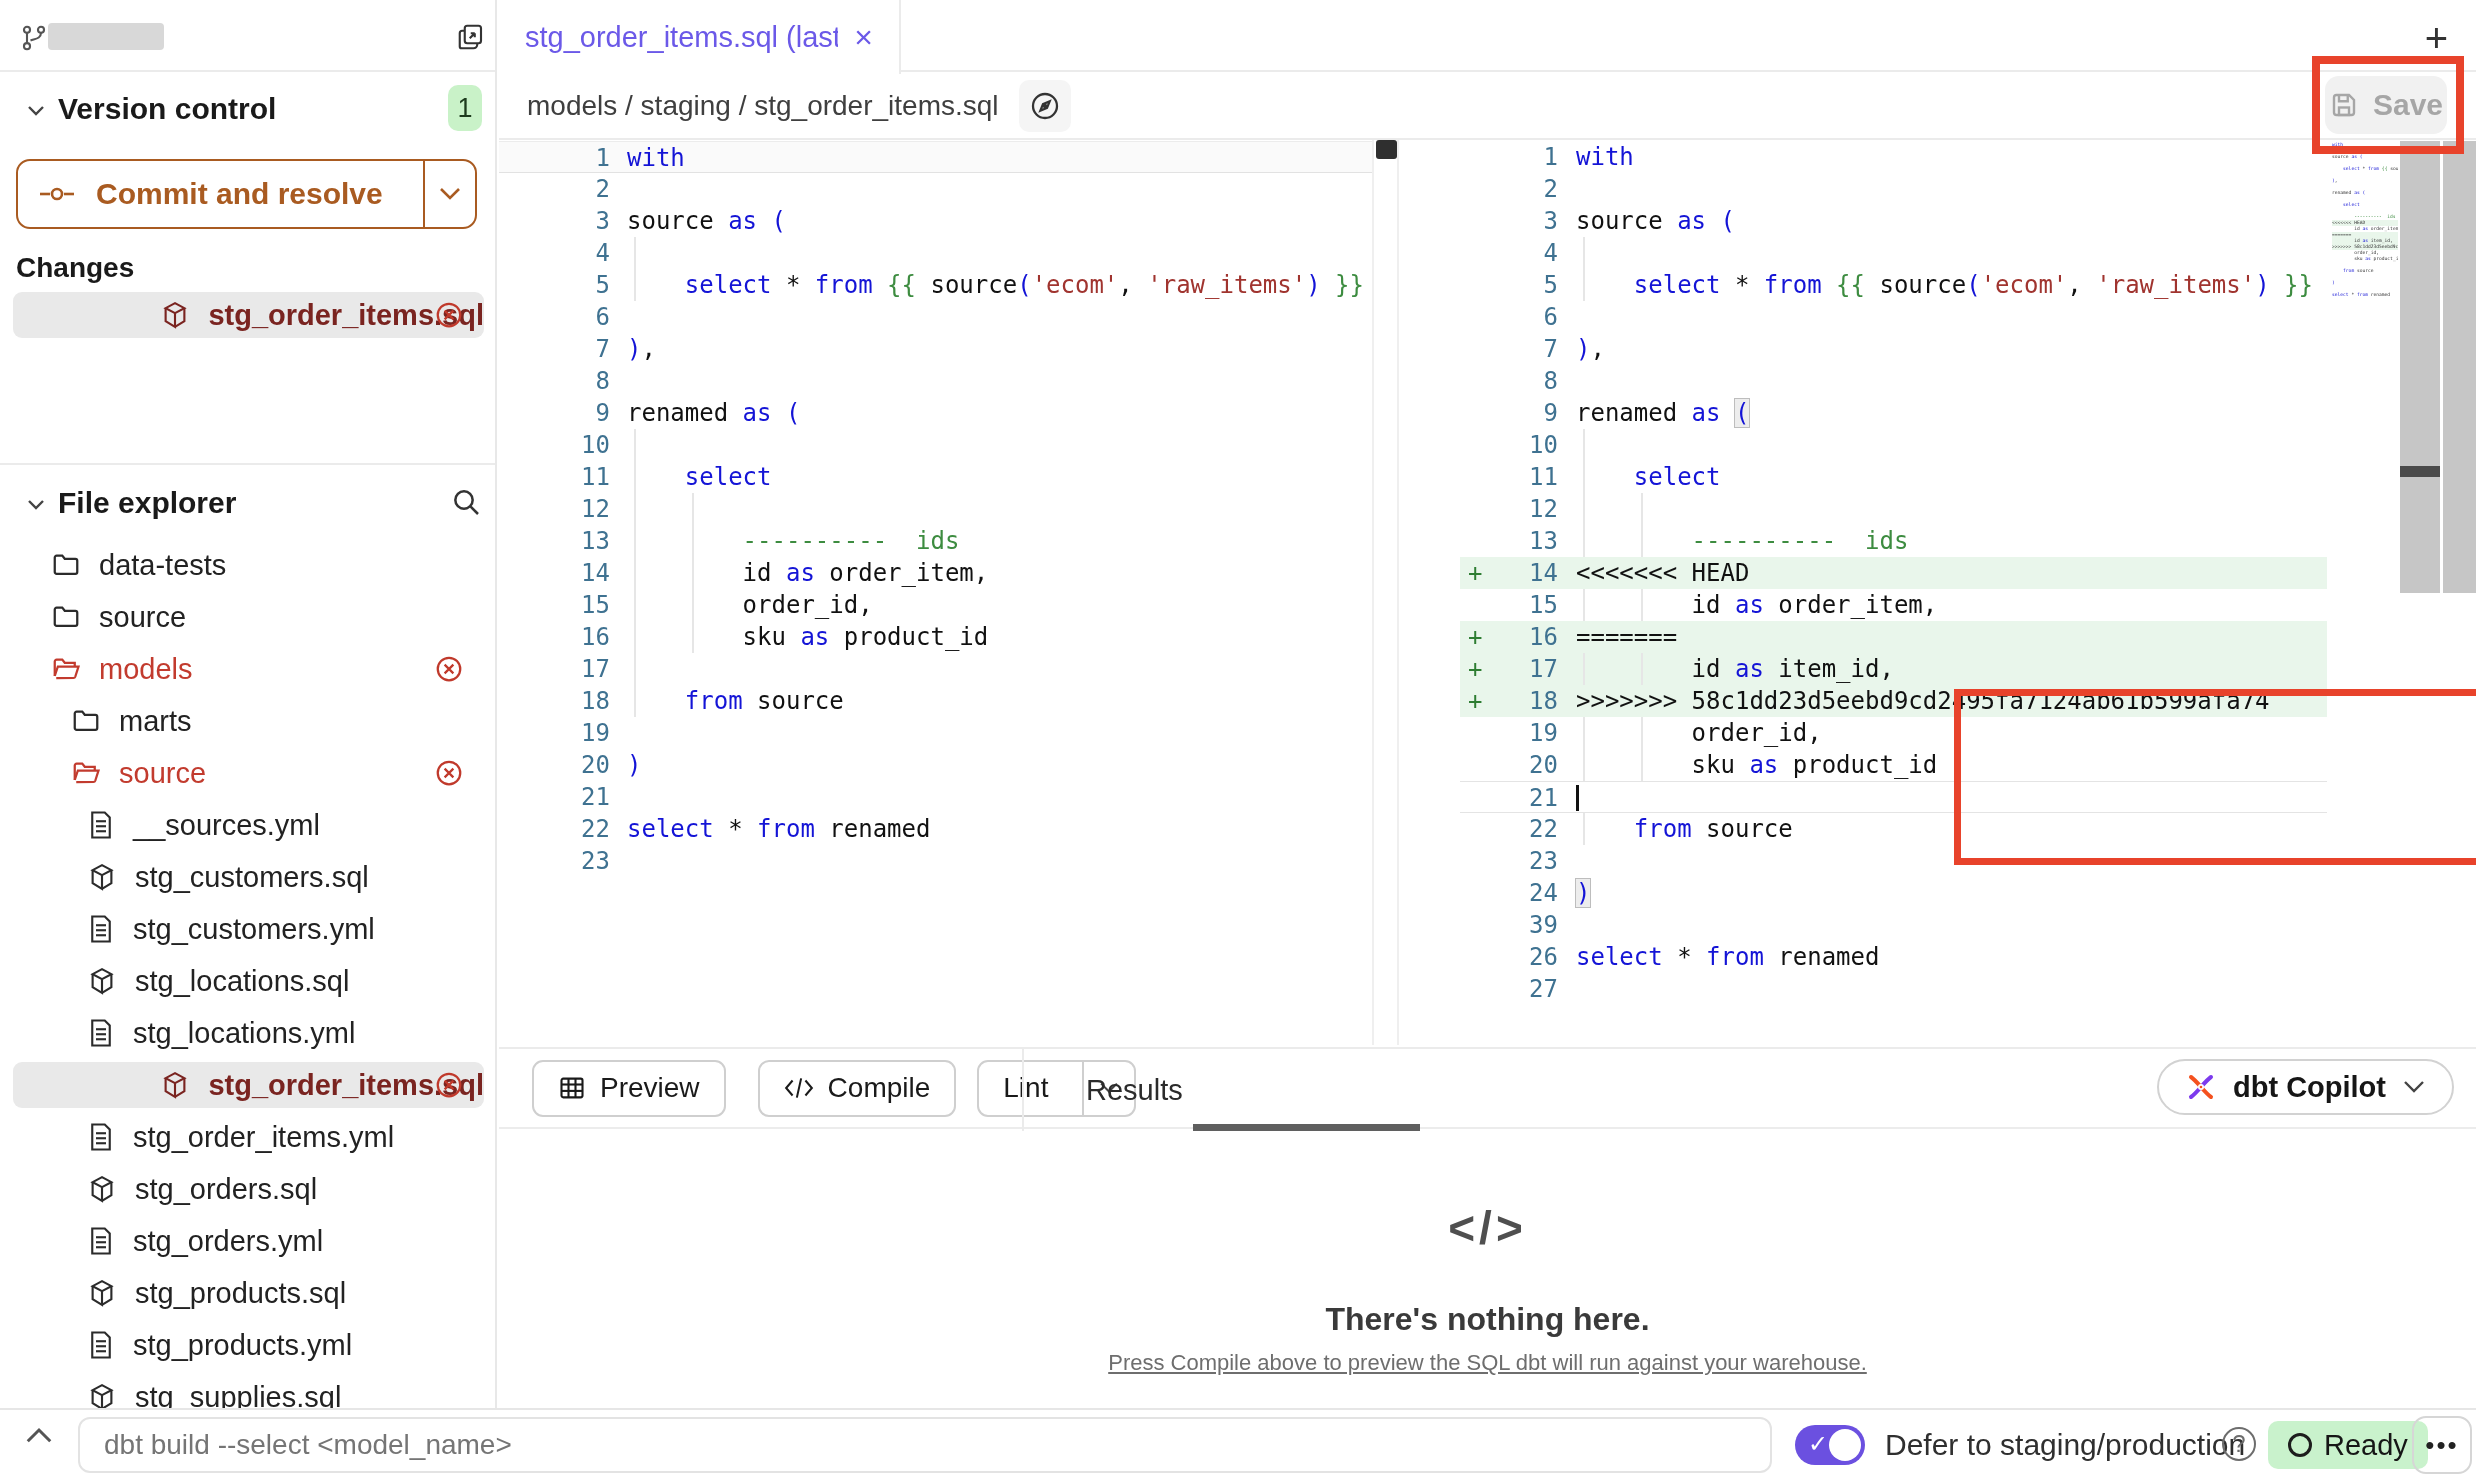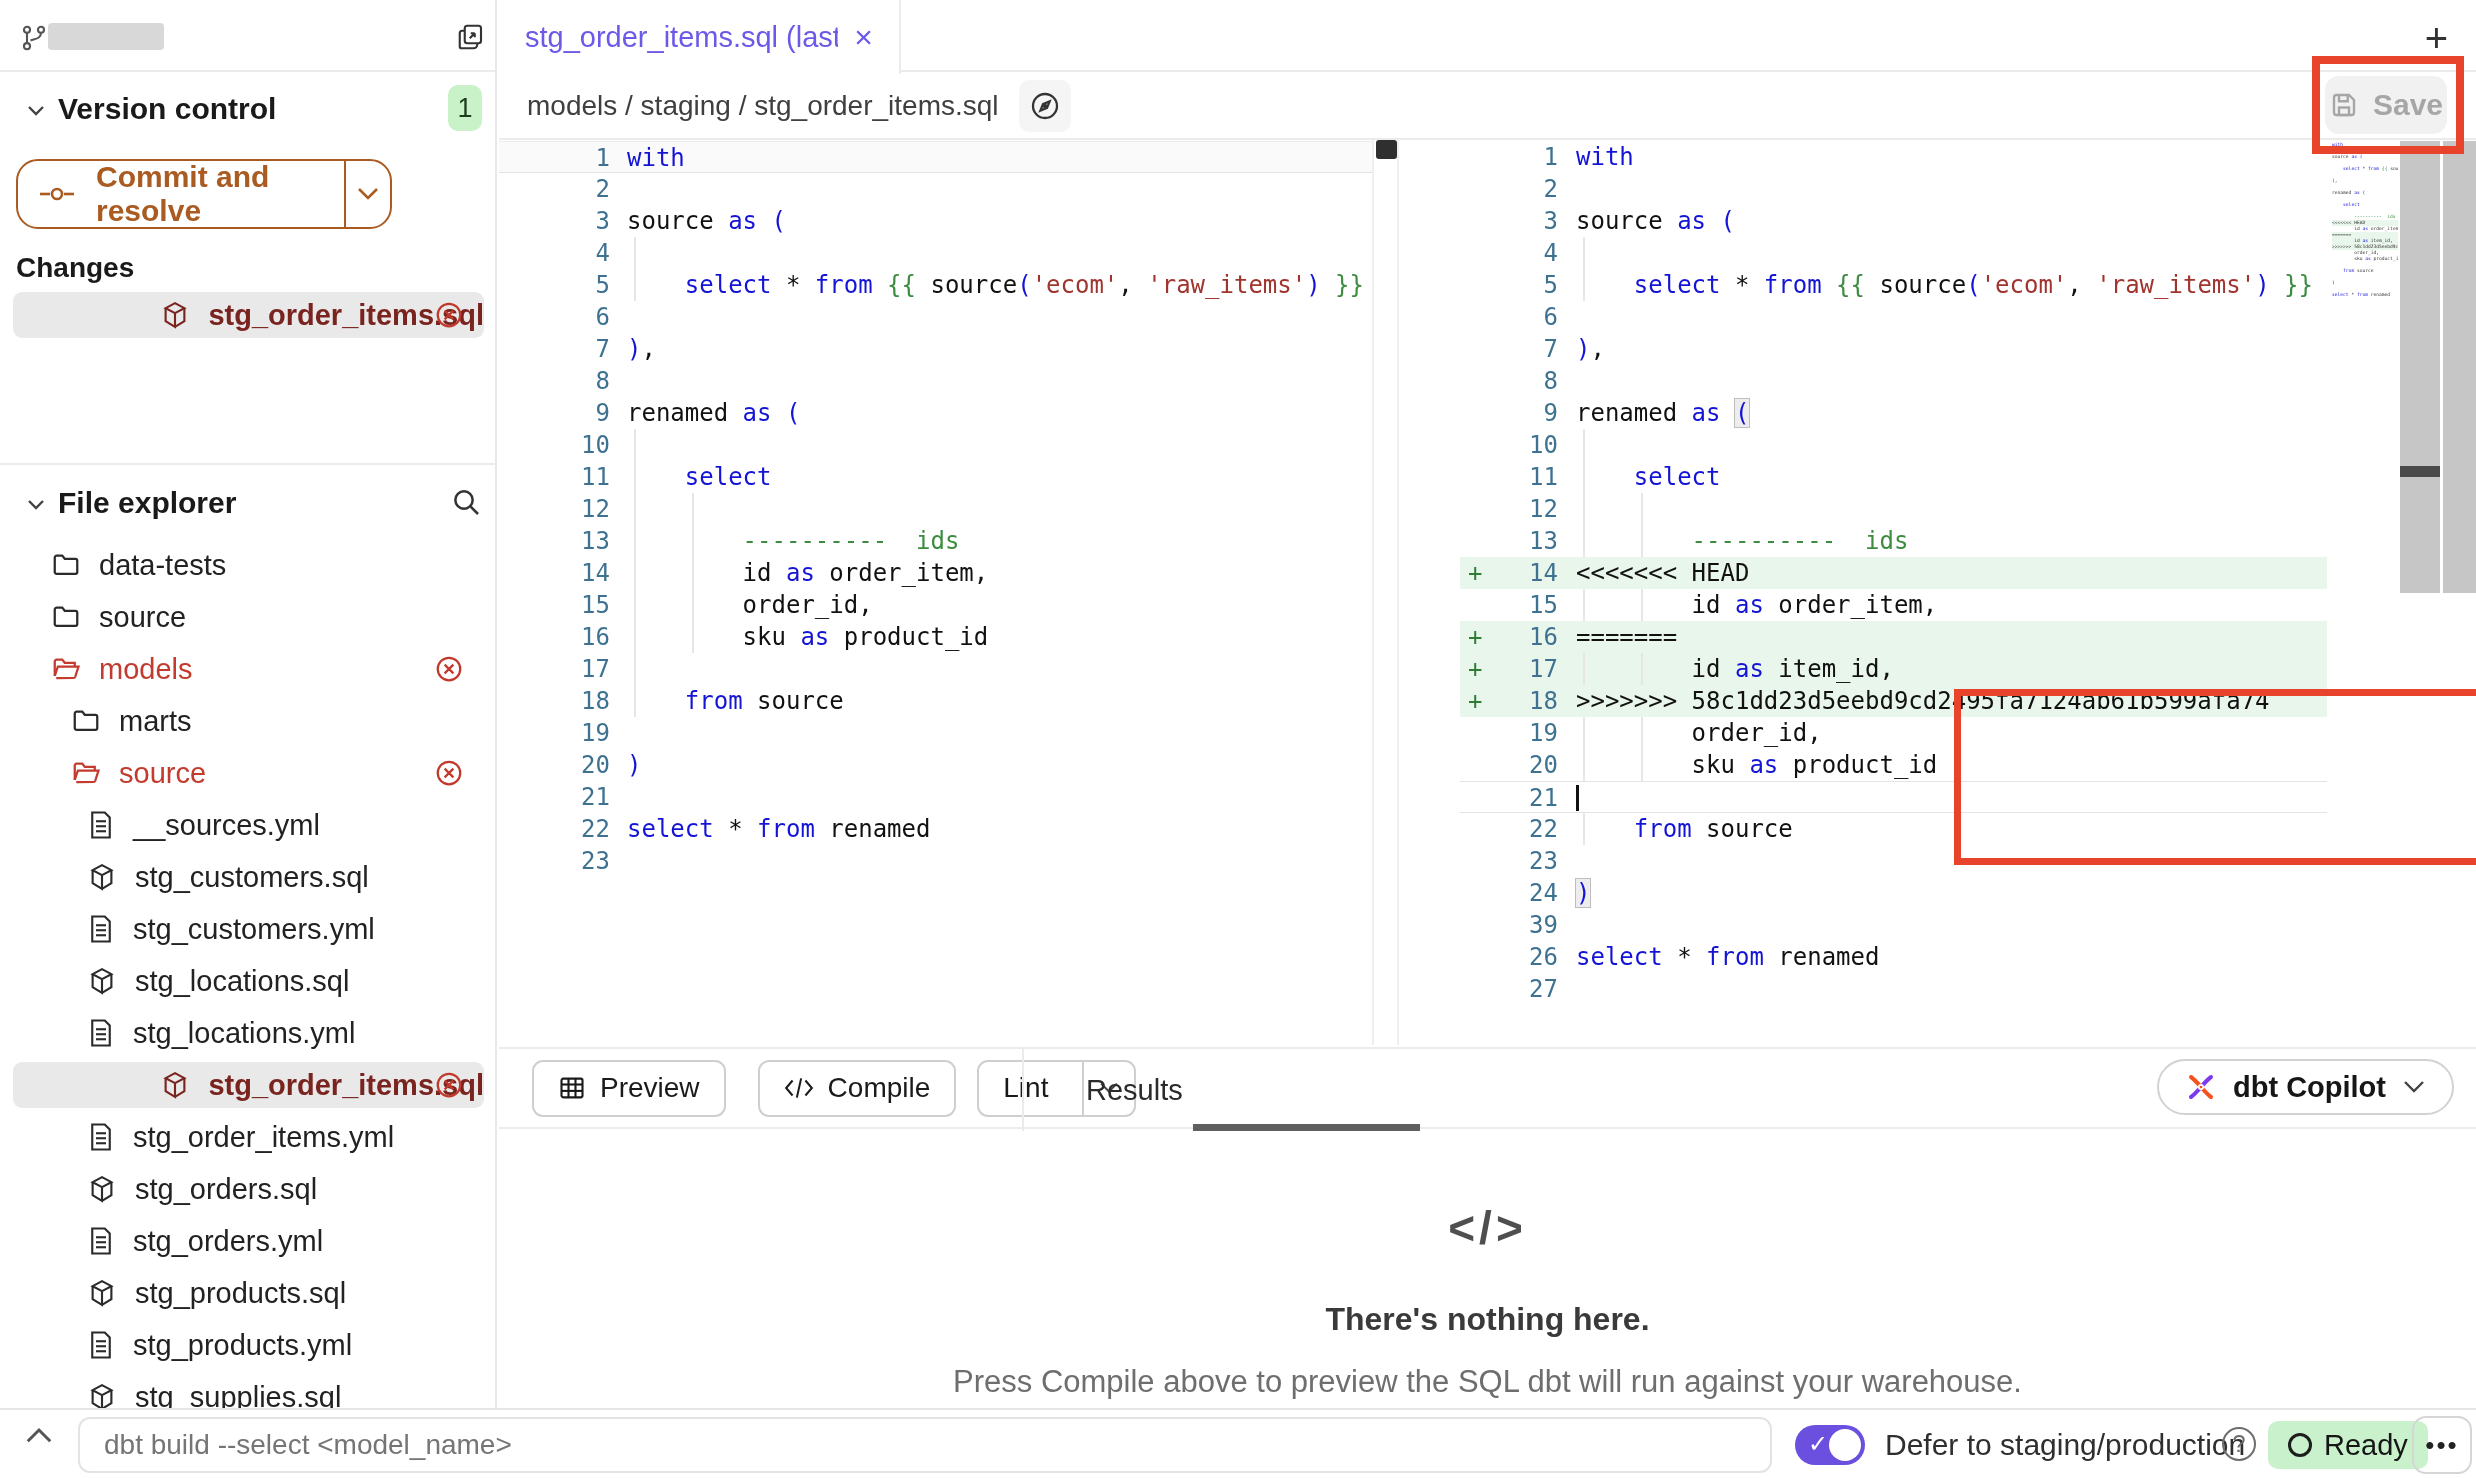--- a/index.html
+++ b/index.html
@@ -12,22 +12,22 @@
   #sidebar { position:absolute; left:0; top:0; width:497px; height:1408px;
     border-right:2px solid #e8e8e8; background:#fff; }
   .sb-divider { position:absolute; left:0; width:100%; height:0;
     border-top:2px solid #ebebeb; }
   #branch-pill { position:absolute; left:48px; top:23px; width:116px; height:27px;
     background:#d8d8d8; border-radius:4px; }
   .section-header { font-size:30px; font-weight:bold; color:#1a1a1a; }
   #vc-badge { position:absolute; left:448px; top:85px; width:34px; height:46px;
     background:#c9f2c8; color:#1d3b1d; border-radius:10px; font-size:27px;
     display:flex; align-items:center; justify-content:center; }
-  #commit-btn { position:absolute; left:16px; top:159px; width:376px; height:70px;
-    border:2.5px solid #a95b21; border-radius:22px; background:#fff;
+  #commit-btn { position:absolute; left:16px; top:159px; width:461px; height:70px;
+    border:2.5px solid #a95b21; border-radius:14px; background:#fff;
     display:flex; align-items:flex-start; cursor:pointer; }
   #commit-btn .main { flex:1 1 auto; display:flex; align-items:center; gap:22px;
     padding-left:22px; height:100%; }
   #commit-btn .label { color:#a95b21; font-size:30px; font-weight:600; }
   #commit-btn .split { width:52px; height:100%; border-left:2.5px solid #a95b21;
     display:flex; align-items:center; justify-content:center; }
   .changes-label { position:absolute; left:16px; top:252px; font-size:28px; font-weight:bold; }
   .file-row { position:absolute; height:46px; display:flex; align-items:center;
     font-size:29px; color:#222; cursor:pointer; width:471px; left:13px; border-radius:9px; }
   .file-row .lbl { margin-left:18px; white-space:nowrap; }
@@ -102,21 +102,21 @@
     font-size:29px; color:#2b2b2b; cursor:pointer; }
   #tab-underline { position:absolute; left:694px; top:75px; width:227px; height:7px; background:#5f5f5f; }
   #copilot-btn { position:absolute; right:22px; top:10px; height:56px;
     border:2px solid #d2d2d2; border-radius:28px; background:#fff; display:flex;
     align-items:center; gap:16px; padding:0 26px; font-size:29px; font-weight:600;
     color:#161616; cursor:pointer; }
   #empty { position:absolute; left:0; top:82px; right:0; bottom:0; text-align:center; }
   #empty .ico { margin-top:72px; font-size:46px; color:#4f4f4f; letter-spacing:4px;
     font-weight:600; }
   #empty .title { margin-top:46px; font-size:32px; font-weight:bold; color:#3a3a3a; }
-  #empty .sub { margin-top:26px; font-size:31px; color:#6e6e6e; }
+  #empty .sub { margin-top:12px; font-size:22px; color:#6e6e6e;text-decoration:underline; }
 
   
   #statusbar { position:absolute; left:0; top:1408px; width:2476px; height:70px;
     border-top:2px solid #e6e6e6; background:#fff; }
   #sb-collapse { position:absolute; left:24px; top:14px; cursor:pointer; }
   #cmd-input { position:absolute; left:78px; top:7px; width:1694px; height:56px;
     border:2px solid #e3e3e3; border-radius:12px; font-size:28px; color:#909090;
     padding-left:24px; font-family:"Liberation Sans",sans-serif; background:#fff; }
   #defer-toggle { position:absolute; left:1795px; top:15px; width:70px; height:40px;
     background:#6b50e0; border-radius:20px; cursor:pointer; }

